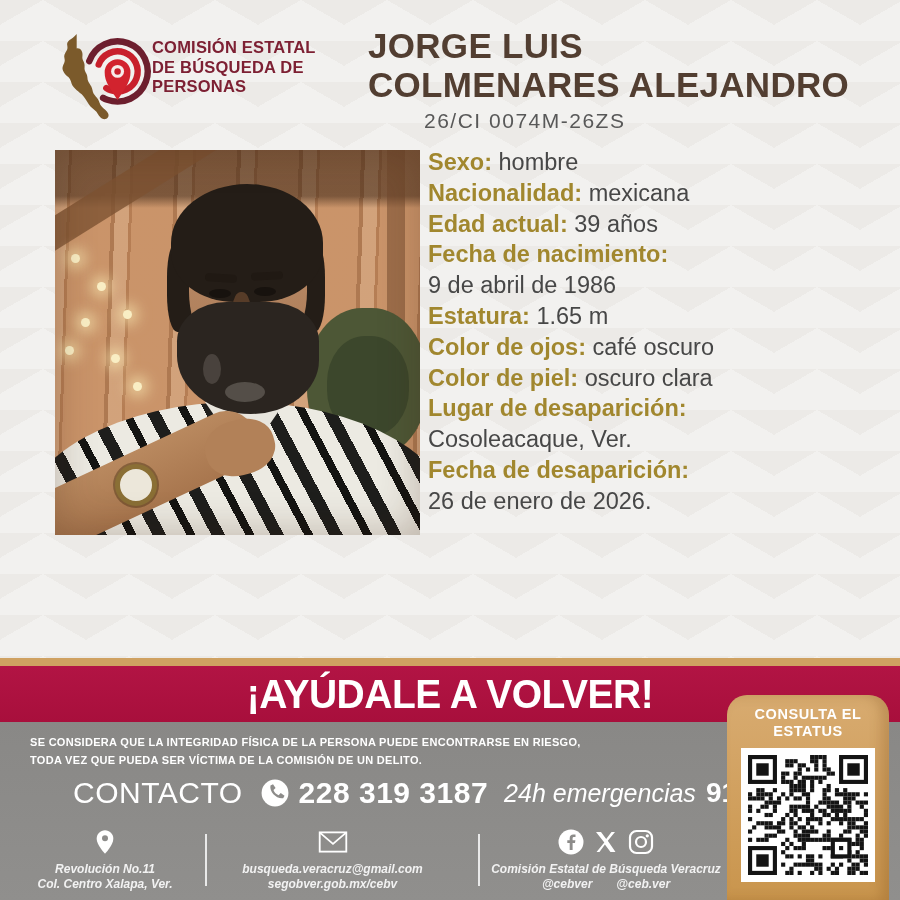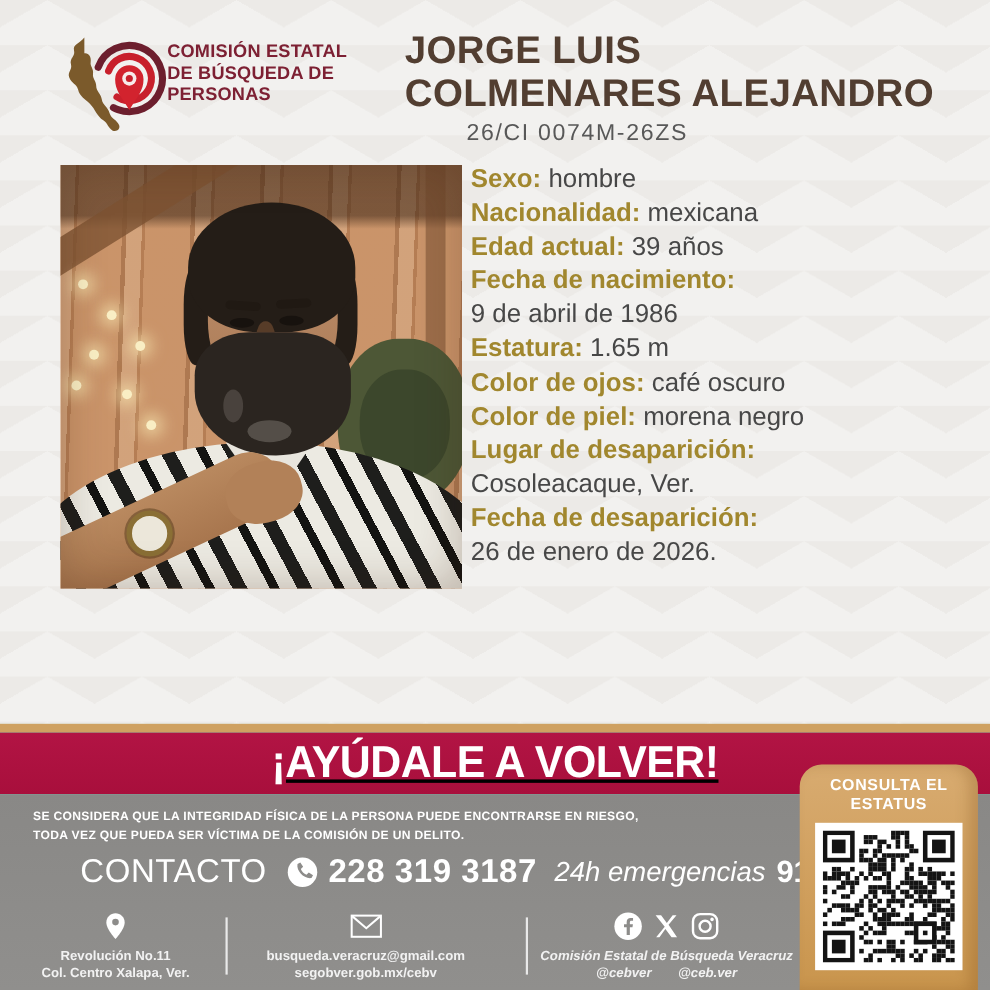--- a/index.html
+++ b/index.html
@@ -61,36 +61,36 @@
   .ph-gray1{left:170px;top:232px;width:40px;height:20px;border-radius:50%;background:rgba(190,185,175,.28);}
   .ph-gray2{left:148px;top:204px;width:18px;height:30px;border-radius:50%;background:rgba(180,175,165,.22);}
   .ph-arm{left:-25px;top:298px;width:235px;height:60px;border-radius:30px;transform:rotate(-25deg);
     background:linear-gradient(#b9895f,#a8764e);}
   .ph-hand{left:150px;top:270px;width:70px;height:55px;border-radius:45%;background:#b28158;transform:rotate(-15deg);}
   .ph-watch{left:60px;top:314px;width:42px;height:42px;border-radius:50%;
     background:#ece7da;border:5px solid #8a6f35;box-shadow:0 0 0 2px rgba(60,40,10,.4);}
   
   .gold-strip{position:absolute;left:0;top:658px;width:900px;height:8px;background:#cfa161;}
   .crimson-band{position:absolute;left:0;top:666px;width:900px;height:56px;
-    background:linear-gradient(180deg,#b21444,#a80f3c);text-decoration:underline;}
+    background:linear-gradient(180deg,#b21444,#a80f3c);}
   .headline{width:900px;text-align:center;color:#ffffff;font-weight:bold;font-size:39px;
     line-height:56px;letter-spacing:-.5px;transform:scaleY(1.04);}
   .gray-band{position:absolute;left:0;top:722px;width:900px;height:178px;
     background:linear-gradient(180deg,#898886,#908f8d);}
   .risk{position:absolute;left:30px;top:12px;width:690px;color:#ffffff;font-weight:bold;
     font-size:11px;line-height:17.5px;letter-spacing:.3px;}
   .contact{position:absolute;left:28px;top:54px;width:700px;display:flex;align-items:center;
     color:#ffffff;white-space:nowrap;margin-left:45px;}
   .c-label{font-size:30px;letter-spacing:.5px;}
   .c-phoneicon{width:28px;height:28px;margin:0 10px 0 18px;}
   .c-number{font-size:30px;font-weight:bold;letter-spacing:.5px;}
   .c-hours{font-size:25px;font-style:italic;margin:0 10px 0 16px;}
   .c-911{font-size:28px;font-weight:bold;}
   .footer{position:absolute;left:0;top:104px;width:727px;height:74px;color:#f2f2f2;}
-  .fcol{position:absolute;text-align:center;font-size:12px;font-weight:bold;line-height:15px;}
+  .fcol{position:absolute;text-align:center;font-size:12px;font-weight:bold;line-height:15px;font-style:italic;}
   .fcol .ficons{height:32px;display:flex;align-items:center;justify-content:center;gap:10px;margin-bottom:4px;}
   .fdiv{position:absolute;top:8px;width:2px;height:52px;background:#e9e9e9;}
   .fcol.italic{font-style:italic;}
   .handles span{margin:0 12px;text-align:right;}
   
   .panel{position:absolute;left:727px;top:695px;width:162px;height:205px;
     border-radius:20px 20px 0 0;z-index:5;
     background:linear-gradient(180deg,#d8ab70,#c9954d);
     box-shadow:inset -8px 0 12px rgba(120,70,20,.25);}
   .panel-title{margin-top:11px;text-align:center;color:#ffffff;font-weight:bold;
@@ -158,21 +158,21 @@
     </div>
 
     <div class="fields">
       <div><span class="flabel">Sexo:</span> <span class="fvalue">hombre</span></div>
       <div><span class="flabel">Nacionalidad:</span> <span class="fvalue">mexicana</span></div>
       <div><span class="flabel">Edad actual:</span> <span class="fvalue">39 años</span></div>
       <div><span class="flabel">Fecha de nacimiento:</span></div>
       <div><span class="fvalue">9 de abril de 1986</span></div>
       <div><span class="flabel">Estatura:</span> <span class="fvalue">1.65 m</span></div>
       <div><span class="flabel">Color de ojos:</span> <span class="fvalue">café oscuro</span></div>
-      <div><span class="flabel">Color de piel:</span> <span class="fvalue">morena negro</span></div>
+      <div><span class="flabel">Color de piel:</span> <span class="fvalue">oscuro clara</span></div>
       <div><span class="flabel">Lugar de desaparición:</span></div>
       <div><span class="fvalue">Cosoleacaque, Ver.</span></div>
       <div><span class="flabel">Fecha de desaparición:</span></div>
       <div><span class="fvalue">26 de enero de 2026.</span></div>
     </div>
 
   </div>
 
   <div class="gold-strip"></div>
   <div class="crimson-band">

